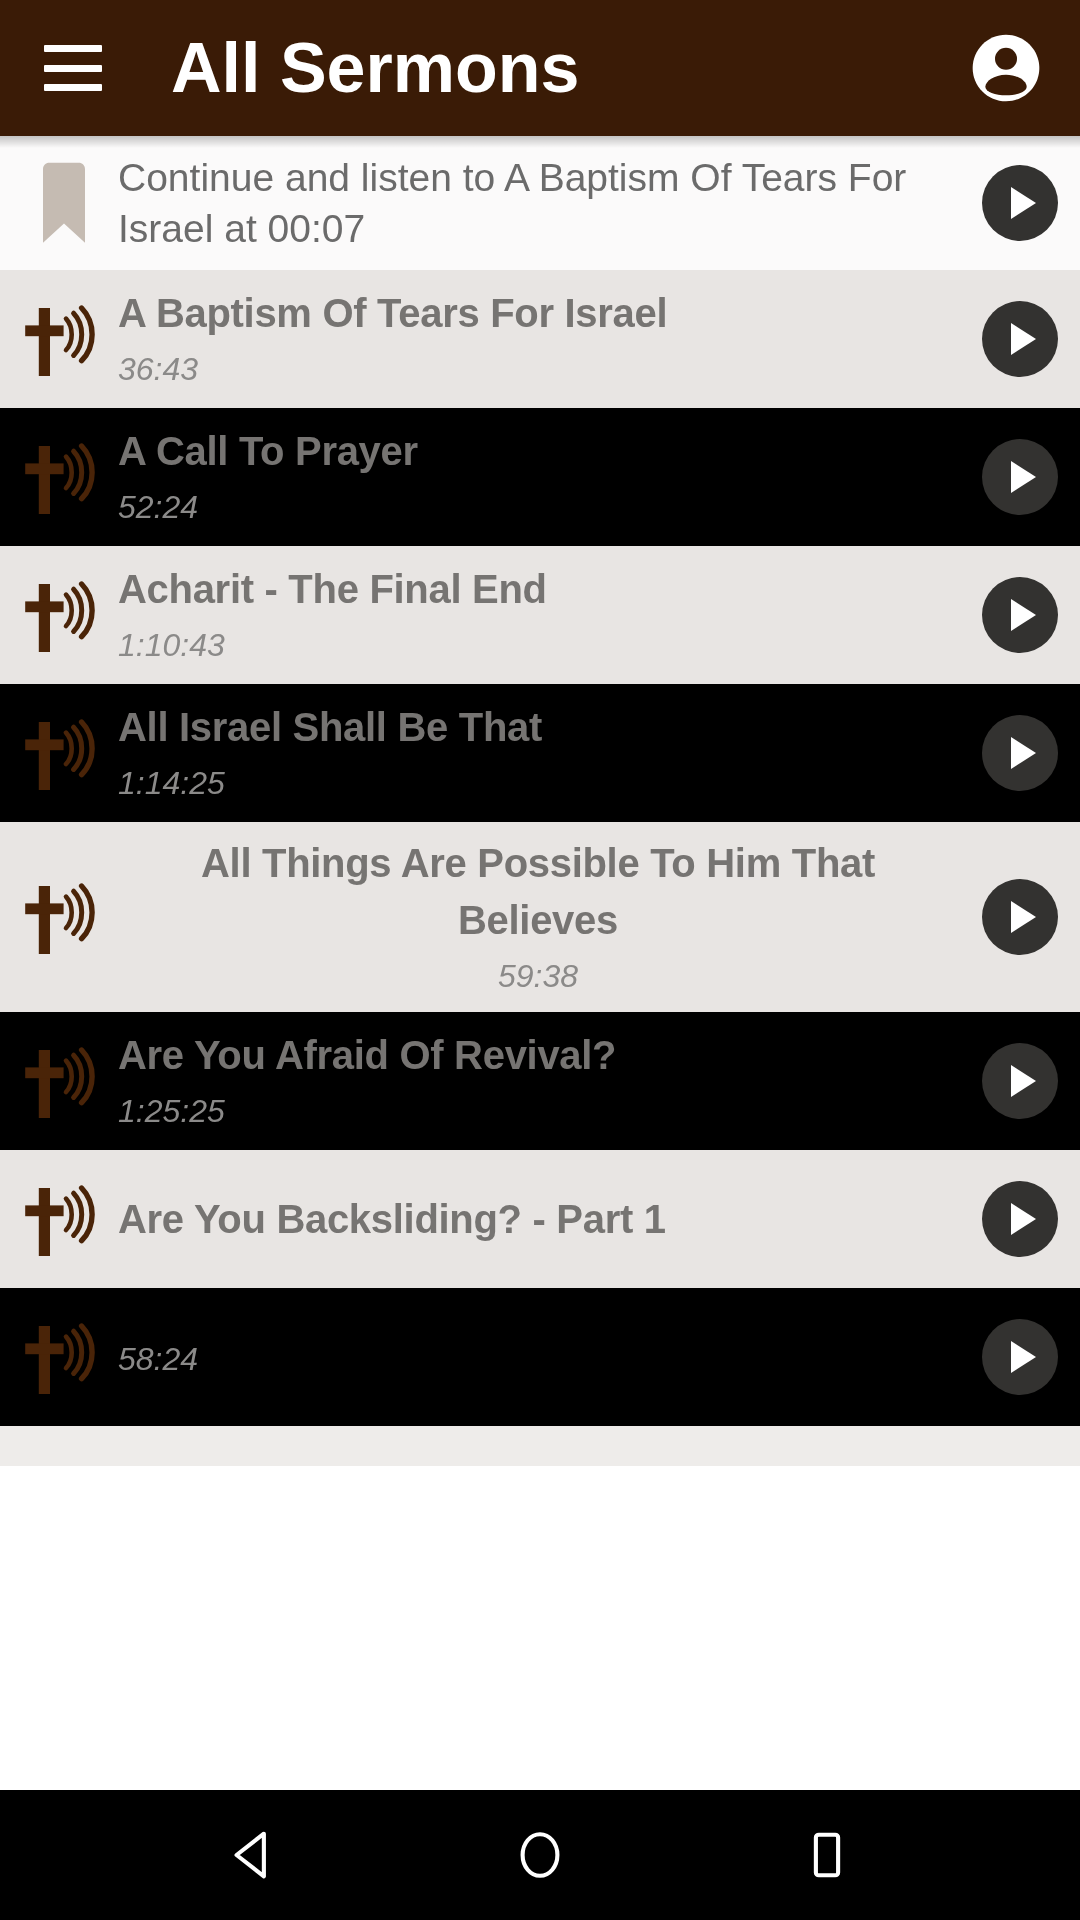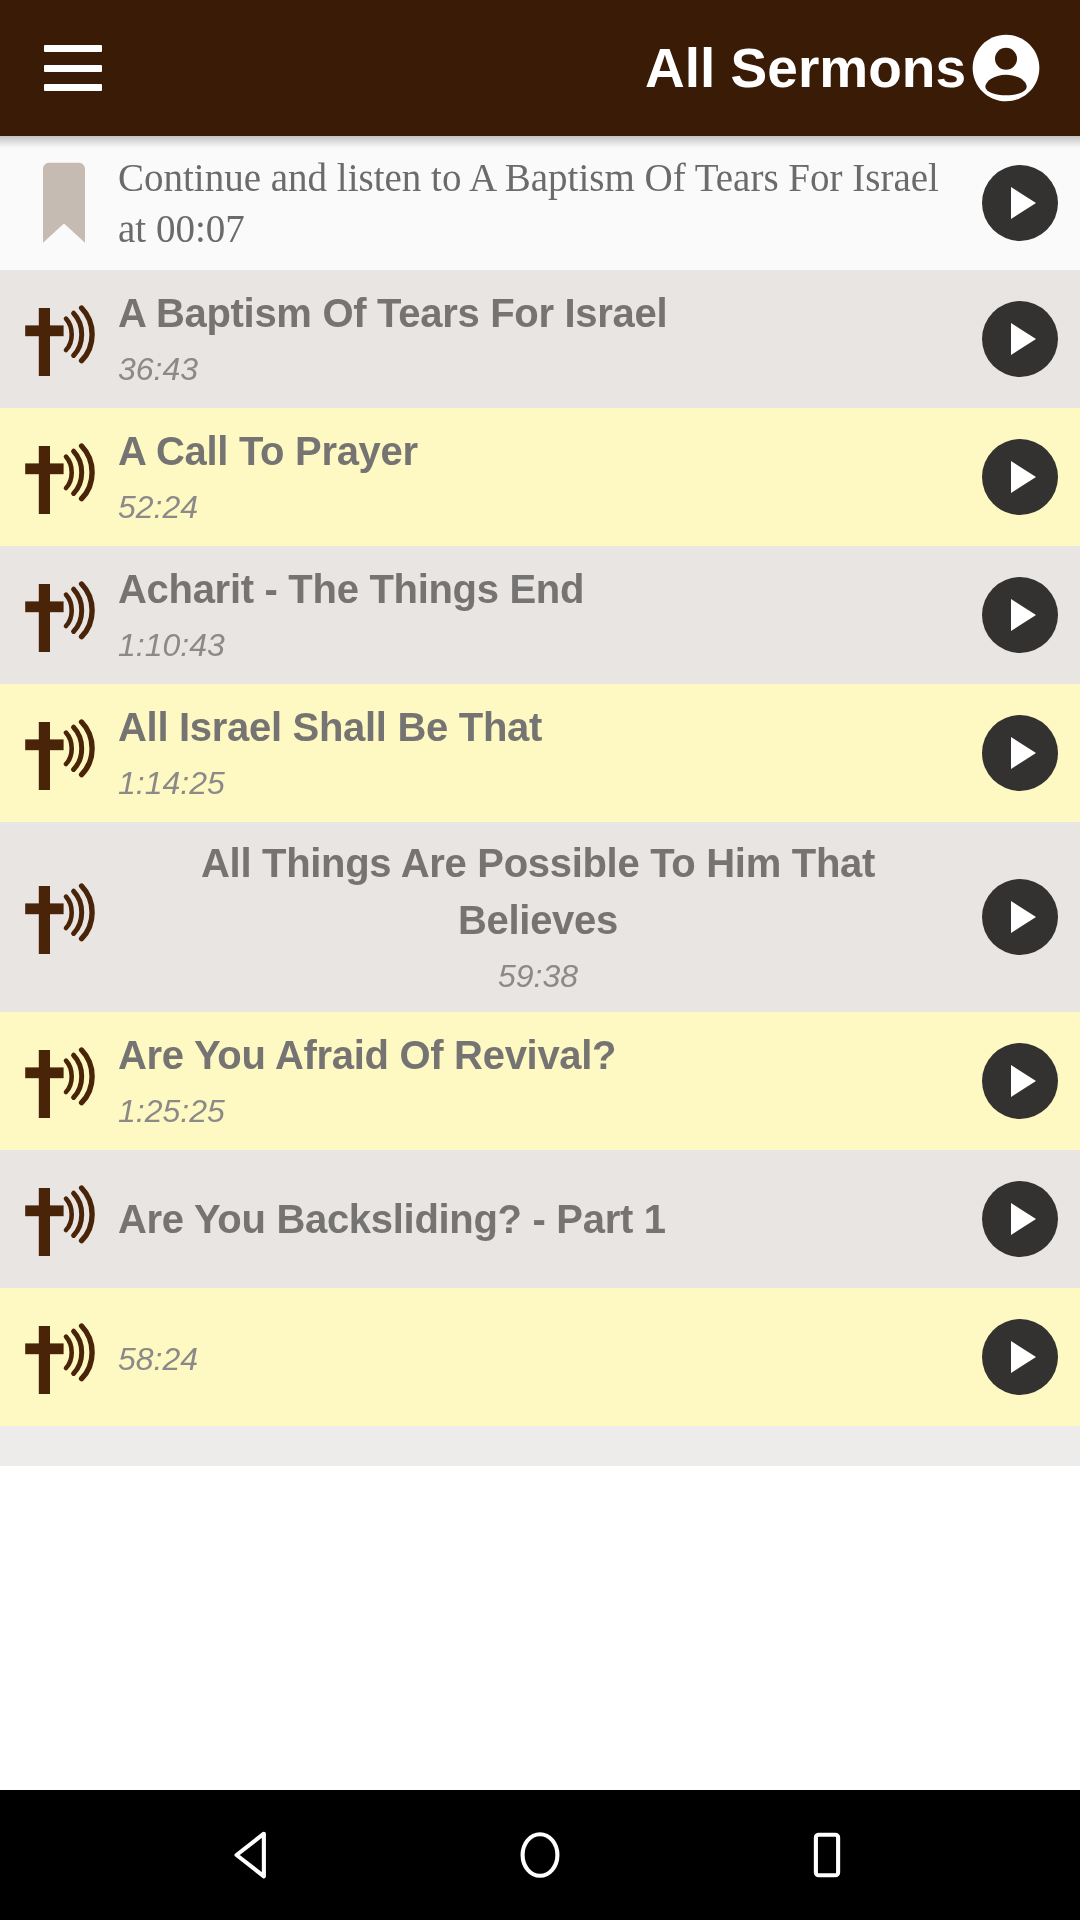--- a/index.html
+++ b/index.html
@@ -15,62 +15,60 @@
   .appbar {
     height: 136px; flex: 0 0 136px;
     background: #3a1b06;
     display: flex; align-items: center;
     padding: 0 34px 0 44px;
     position: relative; z-index: 5;
   }
   .hamburger { width: 60px; height: 46px; display: flex; flex-direction: column; justify-content: space-between; cursor: pointer; flex: 0 0 auto; }
   .hamburger span { display: block; height: 7px; width: 58px; background: #ffffff; border-radius: 1px; }
   .appbar-title {
-    color: #ffffff; font-size: 55px; font-weight: bold;
+    color: #ffffff; font-size: 70px; font-weight: bold;
     margin-left: 67px; letter-spacing: 0px; white-space: nowrap;
     flex: 1 1 auto;
-    text-align: right;
   }
   .avatar { width: 80px; height: 80px; flex: 0 0 80px; position: relative; cursor: pointer; }
   .avatar svg { display: block; }
 
   
   .appbar-shadow {
     position: absolute; top: 136px; left: 0; right: 0; height: 12px;
     background: linear-gradient(to bottom, rgba(0,0,0,0.22), rgba(0,0,0,0));
     z-index: 4; pointer-events: none;
   }
 
   
   .list { flex: 1 1 auto; background: #ffffff; overflow: hidden; }
 
   
   .continue-row {
     height: 134px; background: #fbfafa;
     display: flex; align-items: center;
     padding: 0 22px 0 22px;
     cursor: pointer;
-    font-family: Liberation Serif, serif;
   }
   .bookmark-wrap { width: 84px; flex: 0 0 84px; display: flex; align-items: center; justify-content: center; }
   .continue-text {
     flex: 1 1 auto; margin-left: 12px;
     color: #6b6b6b; font-size: 39px; line-height: 51px;
     font-weight: normal; padding-right: 20px;
   }
 
   
   .sermon-row {
     display: flex; align-items: center;
     padding: 0 22px;
     min-height: 138px;
     cursor: pointer;
   }
   .sermon-row.odd  { background: #e8e5e3; }
-  .sermon-row.even { background: #fef9c3; }
+  .sermon-row.even { background: #000000; }
   .sermon-row.tall { min-height: 190px; text-align: center; }
 
   .icon-wrap { width: 84px; flex: 0 0 84px; display: flex; align-items: center; justify-content: center; }
   .sermon-body { flex: 1 1 auto; margin-left: 12px; padding-right: 24px; min-width: 0; }
   .sermon-title {
     color: #767472; font-size: 40px; font-weight: bold;
     line-height: 57px; letter-spacing: -0.3px;
   }
   .sermon-duration {
     color: #8b8a89; font-size: 32px; font-style: italic;
@@ -180,21 +178,21 @@
           <div class="icon-wrap">
             <svg width="84" height="96" viewBox="0 0 42 48" aria-hidden="true">
               <rect x="8.4" y="8.5" width="5.6" height="34" fill="#4a2408"></rect>
               <rect x="1.6" y="17.2" width="19.2" height="5.4" fill="#4a2408"></rect>
               <path d="M22 29.5 C25.8 25.5 25.8 18.0 22 13.8" fill="none" stroke="#4a2408" stroke-width="2.3" stroke-linecap="round"></path>
               <path d="M25.8 32.2 C31.2 26.6 31.2 16.8 25.8 11.1" fill="none" stroke="#4a2408" stroke-width="2.5" stroke-linecap="round"></path>
               <path d="M29.8 34.8 C36.8 27.6 36.8 15.8 29.8 8.5" fill="none" stroke="#4a2408" stroke-width="2.7" stroke-linecap="round"></path>
             </svg>
           </div>
           <div class="sermon-body">
-            <div class="sermon-title">Acharit - The Things End</div>
+            <div class="sermon-title">Acharit - The Final End</div>
             <div class="sermon-duration">1:10:43</div>
           </div>
           <div class="play-btn">
             <div class="tri"></div>
           </div>
         </div>
         <div class="sermon-row even">
           <div class="icon-wrap">
             <svg width="84" height="96" viewBox="0 0 42 48" aria-hidden="true">
               <rect x="8.4" y="8.5" width="5.6" height="34" fill="#4a2408"></rect>

